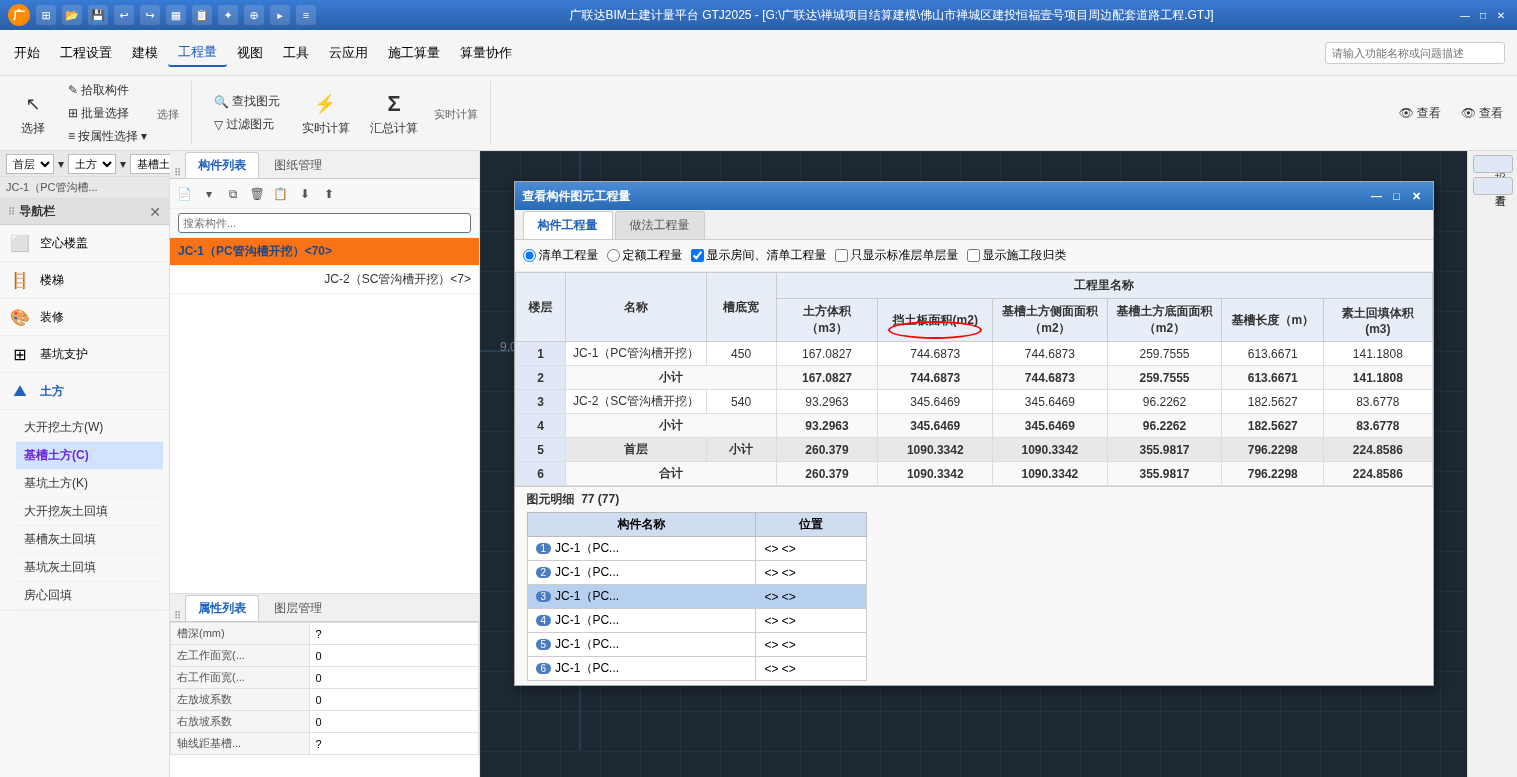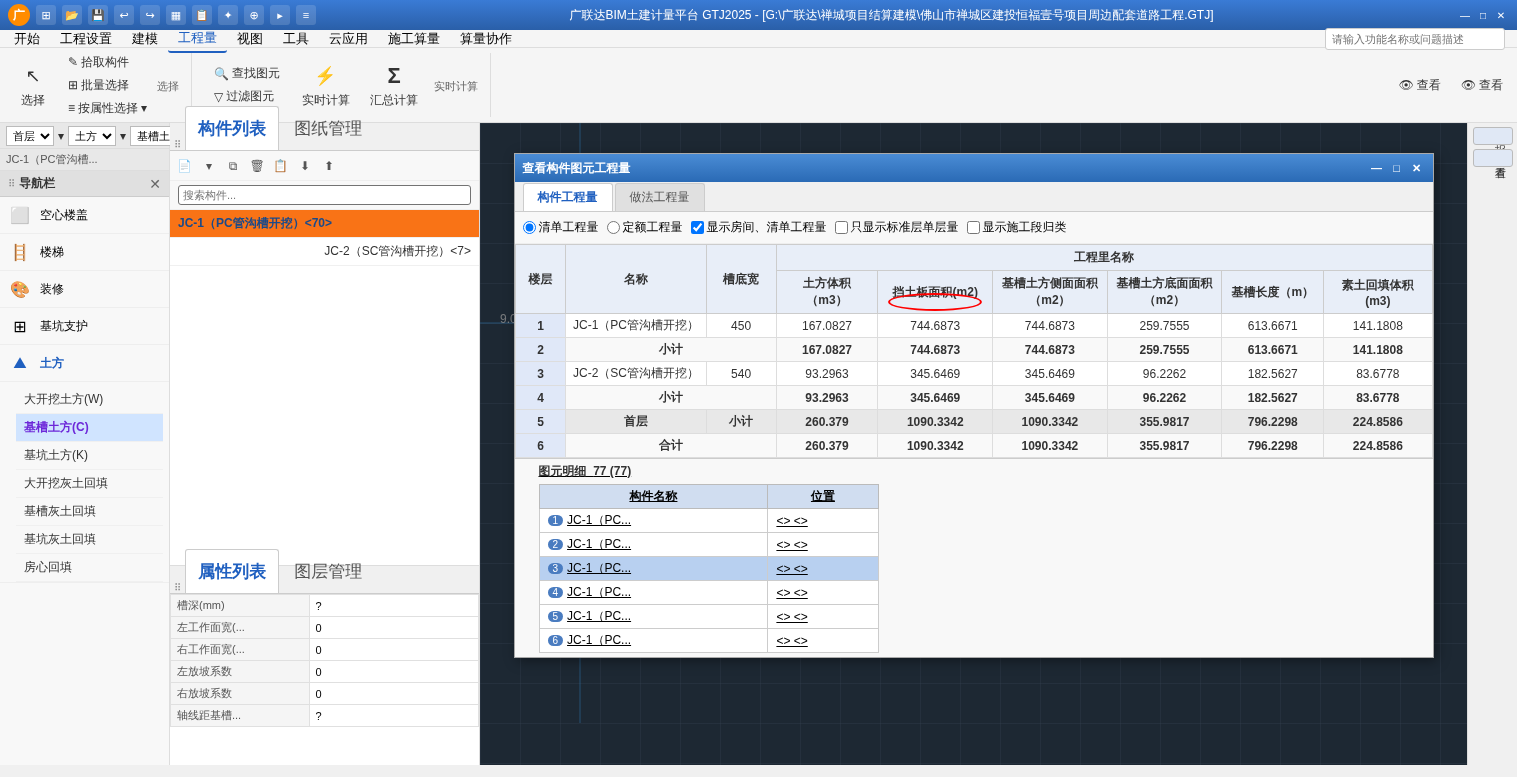--- a/index.html
+++ b/index.html
@@ -31,21 +31,21 @@
       display: flex; align-items: center; justify-content: center;
       color: white; font-size: 11px;
       cursor: pointer;
     }
     .title-text { flex: 1; text-align: center; font-size: 12px; }
     .title-controls { display: flex; gap: 2px; }
     .title-ctrl { width: 16px; height: 16px; display: flex; align-items: center; justify-content: center; color: white; font-size: 10px; cursor: pointer; }
 
     
     .menu-bar {
-      height: 18px;
+      height: 46px;
       background: #f5f5f5;
       display: flex;
       align-items: center;
       border-bottom: 1px solid #ddd;
       padding: 0 4px;
     }
     .menu-item {
       padding: 4px 10px;
       cursor: pointer;
       font-size: 13px;
@@ -166,23 +166,23 @@
     }
     .panel-tabs {
       height: 28px;
       background: #f0f0f0;
       display: flex;
       align-items: flex-end;
       border-bottom: 1px solid #ccc;
       padding: 0 4px;
     }
     .panel-tab {
-      padding: 10px 12px;
-      cursor: pointer;
-      font-size: 17px;
+      padding: 4px 12px;
+      cursor: pointer;
+      font-size: 12px;
       color: #555;
       border: 1px solid transparent;
       border-bottom: none;
       border-radius: 3px 3px 0 0;
       margin-right: 2px;
     }
     .panel-tab.active {
       background: white;
       border-color: #ccc;
       color: #2060c0;
@@ -357,22 +357,21 @@
       border: 1px solid #ccc;
       text-align: center;
       font-weight: bold;
       color: #333;
     }
 
     
     .dialog-bottom {
       border-top: 1px solid #ccc;
       background: #f8f8f8;
-      padding: 4px 24px;
-      text-decoration: underline;
+      padding: 4px 12px;
     }
     .bottom-title {
       font-size: 12px;
       font-weight: bold;
       color: #333;
       margin-bottom: 4px;
     }
     .mini-table { width: 340px; border-collapse: collapse; font-size: 11px; }
     .mini-table th {
       background: #d0ddf0;

